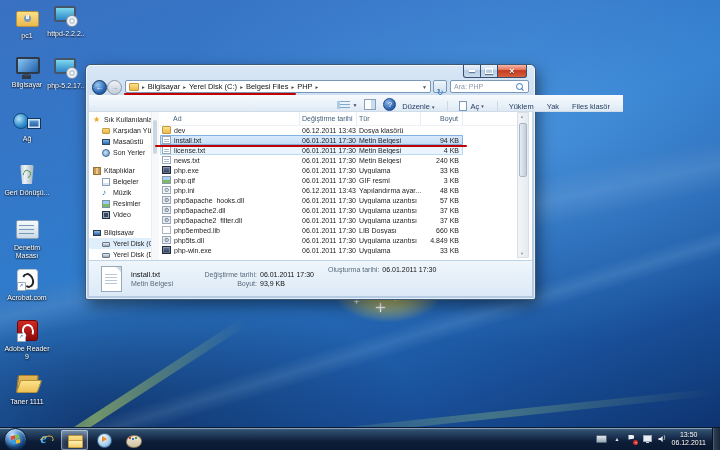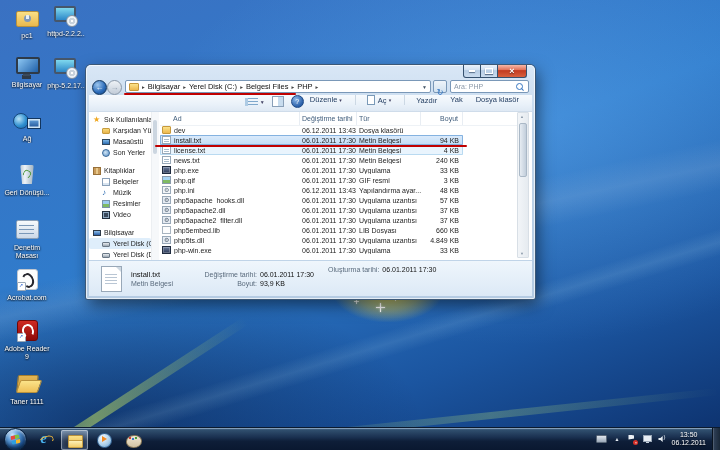--- a/index.html
+++ b/index.html
@@ -111,21 +111,21 @@
   .refresh{position:absolute;left:344px;top:2px;width:14px;height:13px;border:1px solid #7a98b8;border-radius:2px;
     background:linear-gradient(#eef4fa,#d2e2f0);box-sizing:border-box;text-align:center;}
   .refresh::before{content:"↻";font-size:8px;line-height:11px;color:#2a6fc0;}
   .search{position:absolute;left:361px;top:2px;width:79px;height:13px;background:#fff;border:1px solid #7a98b8;
     border-radius:2px;display:flex;align-items:center;padding:0 3px;box-sizing:border-box;}
   .search-text{flex:1;font-size:7px;color:#8a98a8;white-space:nowrap;overflow:hidden;}
   .mag{width:5px;height:5px;border:1px solid #3a78c2;border-radius:50%;position:relative;flex:none;margin-right:2px;}
   .mag::after{content:"";position:absolute;width:3px;height:1px;background:#3a78c2;transform:rotate(45deg);left:4px;top:5px;}
   .anno-bc{position:absolute;left:38px;top:28px;width:172px;height:2px;background:#c00000;z-index:30;border-radius:1px;}
   .anno-row{position:absolute;left:69px;top:80px;width:312px;height:2px;background:#c00000;z-index:30;border-radius:1px;}
-  .tbar{position:absolute;left:3px;top:30px;width:443px;height:17px;box-sizing:border-box;display:flex;align-items:flex-start;
+  .tbar{position:absolute;left:3px;top:30px;width:534px;height:17px;box-sizing:border-box;display:flex;align-items:flex-end;
     padding-left:8px;background:linear-gradient(#f7fafd,#e9f1f9 60%,#dfe9f4);border-bottom:1px solid #cfdcea;}
   .ti{display:flex;align-items:center;font-size:7.5px;color:#1e395e;margin-right:13px;white-space:nowrap;}
   .ti.dd::after{content:"▾";font-size:5px;color:#446;margin-left:2px;}
   .ti.sep::before{content:"";width:1px;height:10px;background:#ccd8e4;margin-right:11px;}
   .ti-icon{display:none;}
   .ti-icon.i-open-doc{display:inline-block;width:6px;height:8px;background:#fff;border:1px solid #7a9ab8;margin-right:3px;}
   .tbar-right{margin-left:auto;display:flex;align-items:center;padding-right:6px;}
   .views-btn{display:flex;align-items:center;margin-right:7px;}
   .views-lines{width:10px;height:8px;background:repeating-linear-gradient(180deg,#7fa8cc 0 1px,transparent 1px 3px);
     border-left:3px solid #aecbe4;}
@@ -387,31 +387,31 @@
           <span>Düzenle</span>
         </div>
 
         <div class="ti dd sep">
           <span class="ti-icon i-open-doc"></span>
           <span>Aç</span>
         </div>
 
         <div class="ti sep">
 
-          <span>Yazdır</span>
+          <span>Yüklem</span>
         </div>
 
         <div class="ti">
 
           <span>Yak</span>
         </div>
 
         <div class="ti">
 
-          <span>Dosya klasör</span>
+          <span>Files klasör</span>
         </div>
       </div>
 
     <div class="mainarea">
       <div class="sidebar">
 
           <div class="srow group">
             <span class="si i-star"></span>
             <span>Sık Kullanılanlar</span>
           </div>

